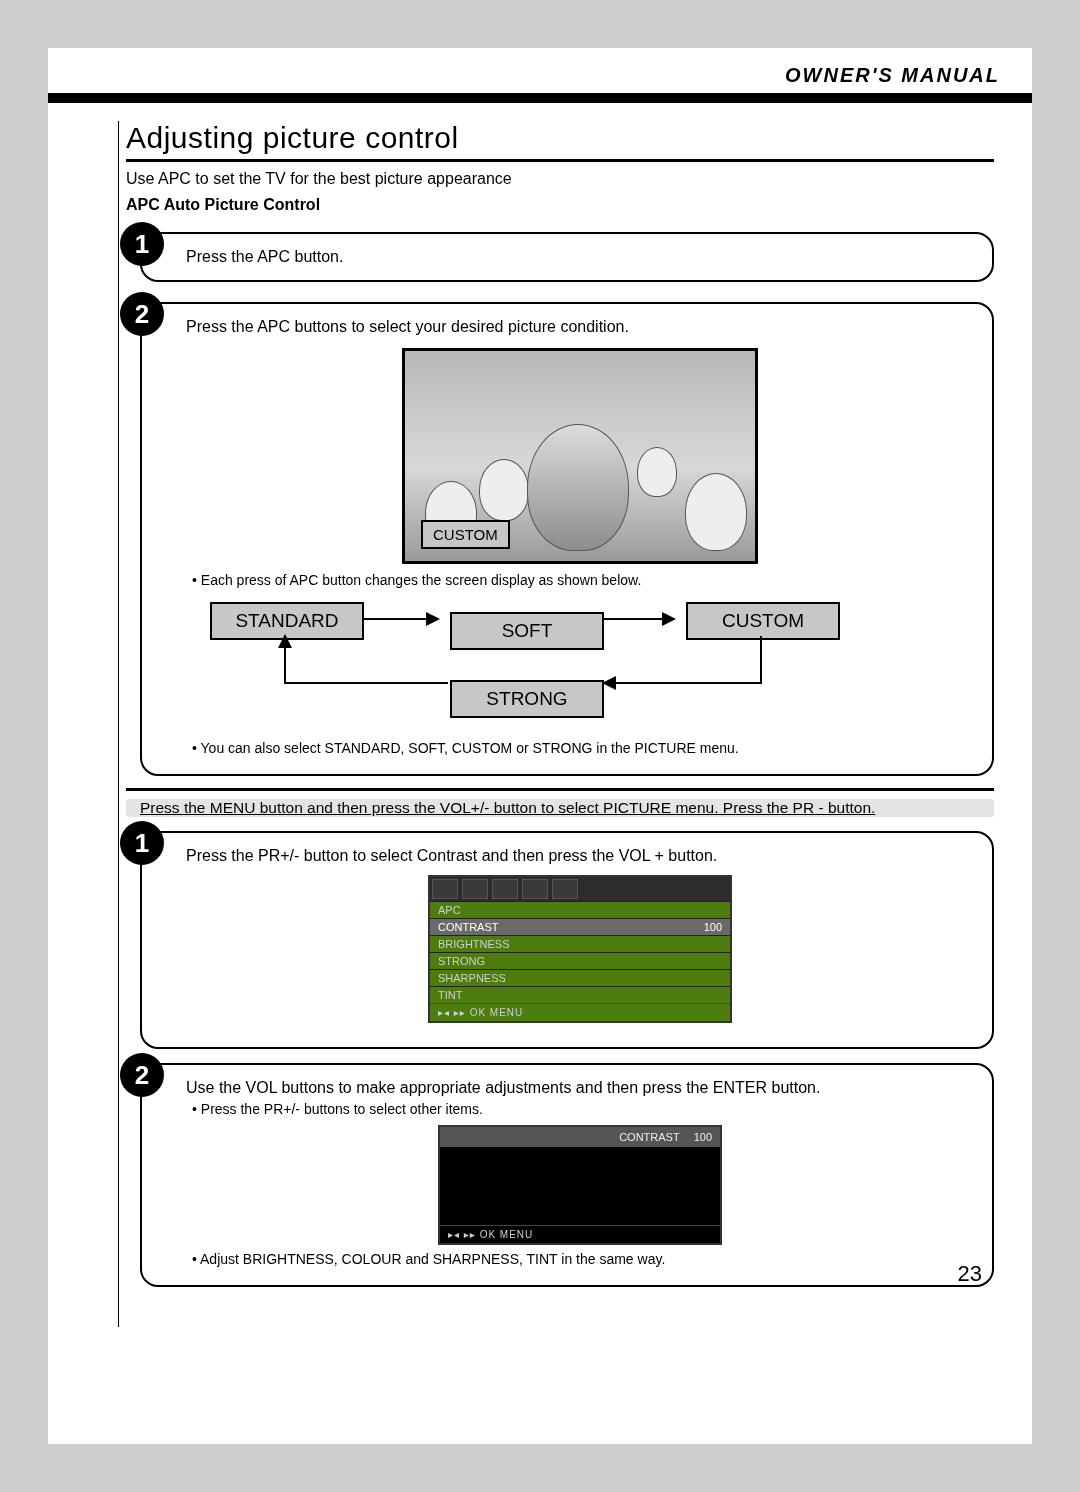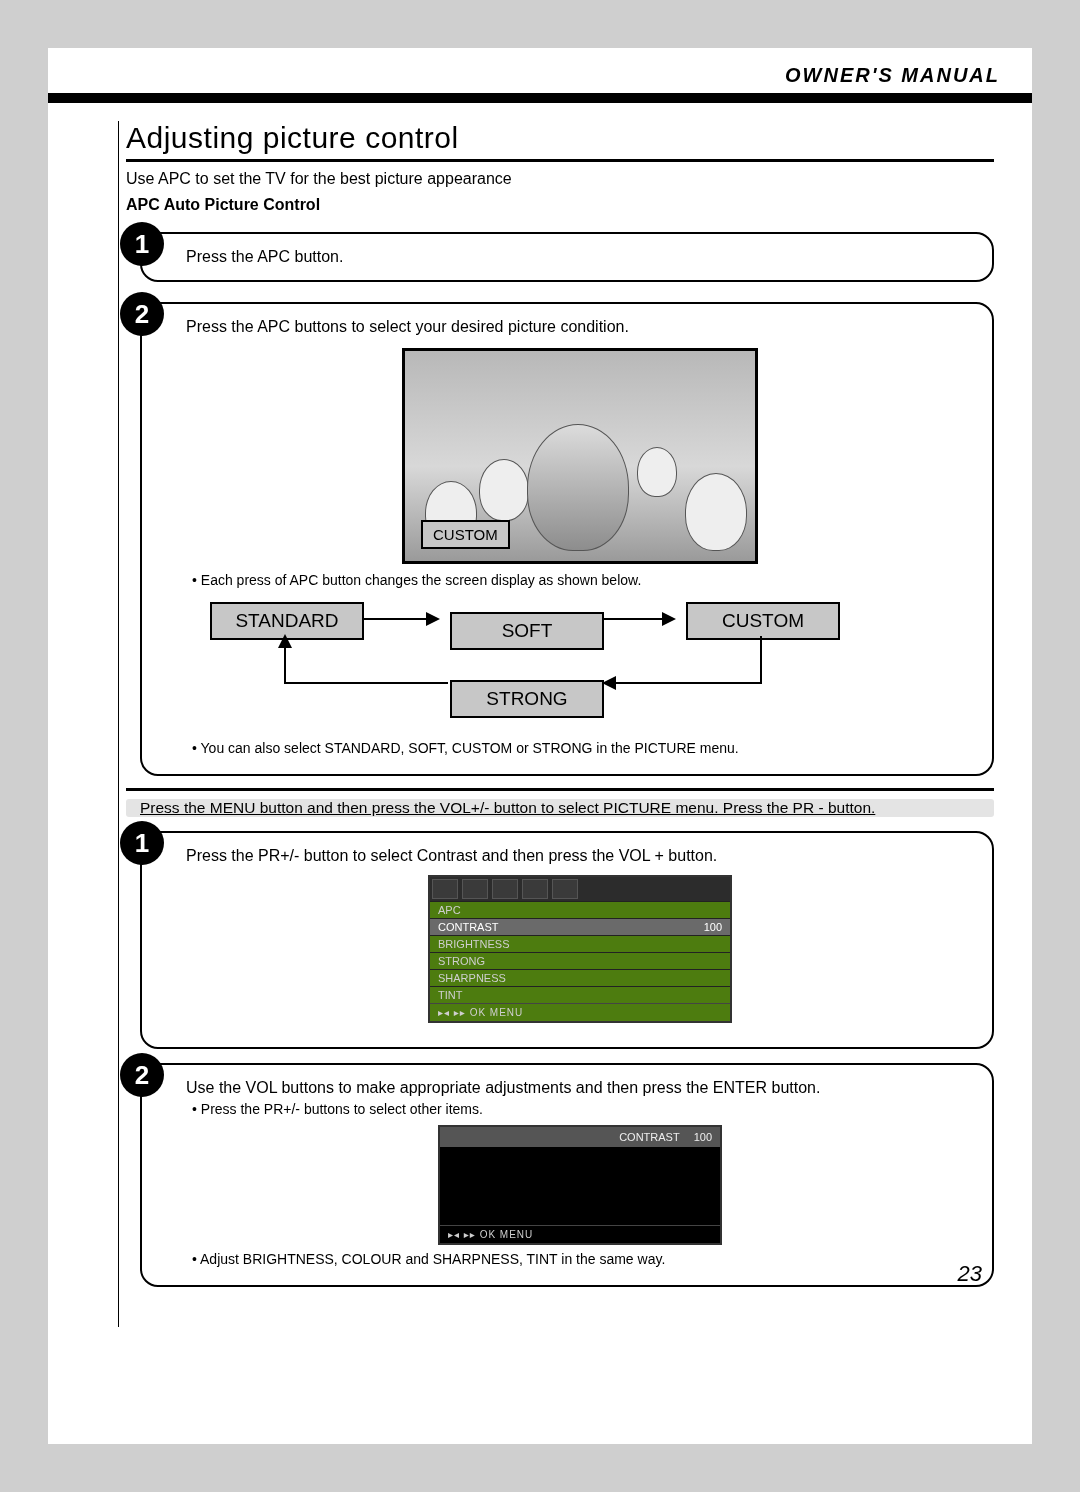--- a/index.html
+++ b/index.html
@@ -193,21 +193,21 @@
   .osd .row.sel { background:#6a6a6a; color:#fff; }
   .osd .foot { border-top:1px solid #444; padding:3px 8px; font-size:10px; letter-spacing:1px; }
   .osd2 {
     width: 280px; margin: 8px auto 6px auto; background:#000; color:#cfcfcf; border:2px solid #333;
   }
   .osd2 .bar { display:flex; justify-content:flex-end; gap:14px; background:#555; color:#eee; padding:4px 8px; font-size:11px; }
   .osd2 .space { height: 78px; }
   .osd2 .foot { border-top:1px solid #444; padding:3px 8px; font-size:10px; letter-spacing:1px; }
 
   .page-num {
-    position:absolute; right: 12px; bottom: 0px; font-style: italic; font-size: 22px;
+    position:absolute; right: 12px; bottom: 0px; font-size: 22px;
   }
 </style>
 </head>
 <body>
 
 <div class="page">
   <div class="inner">
     <div class="header">OWNER'S MANUAL</div>
     <div class="black-bar"></div>
 

